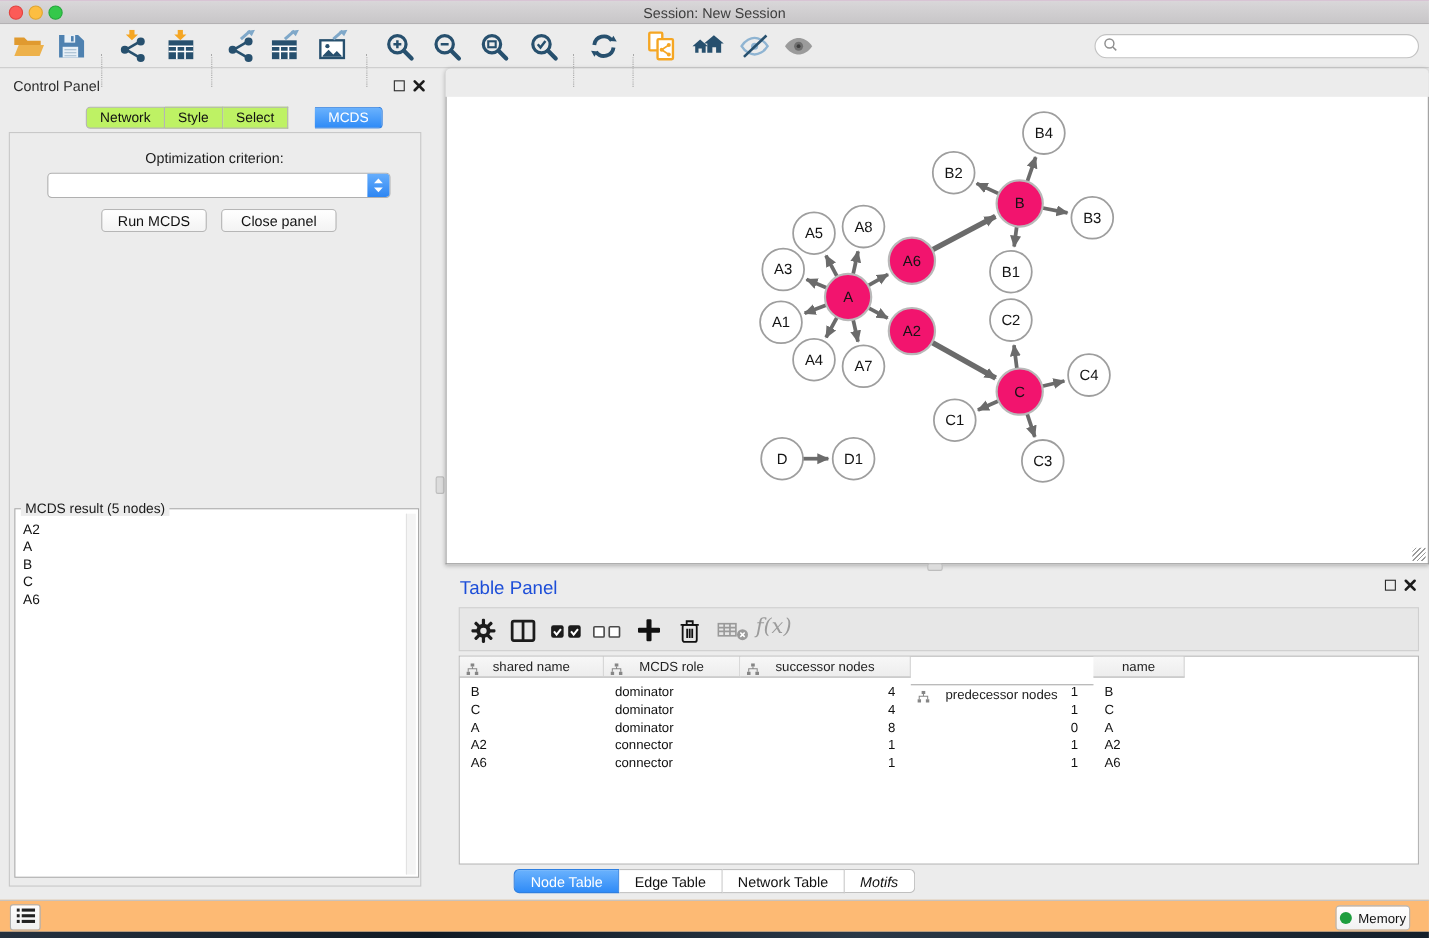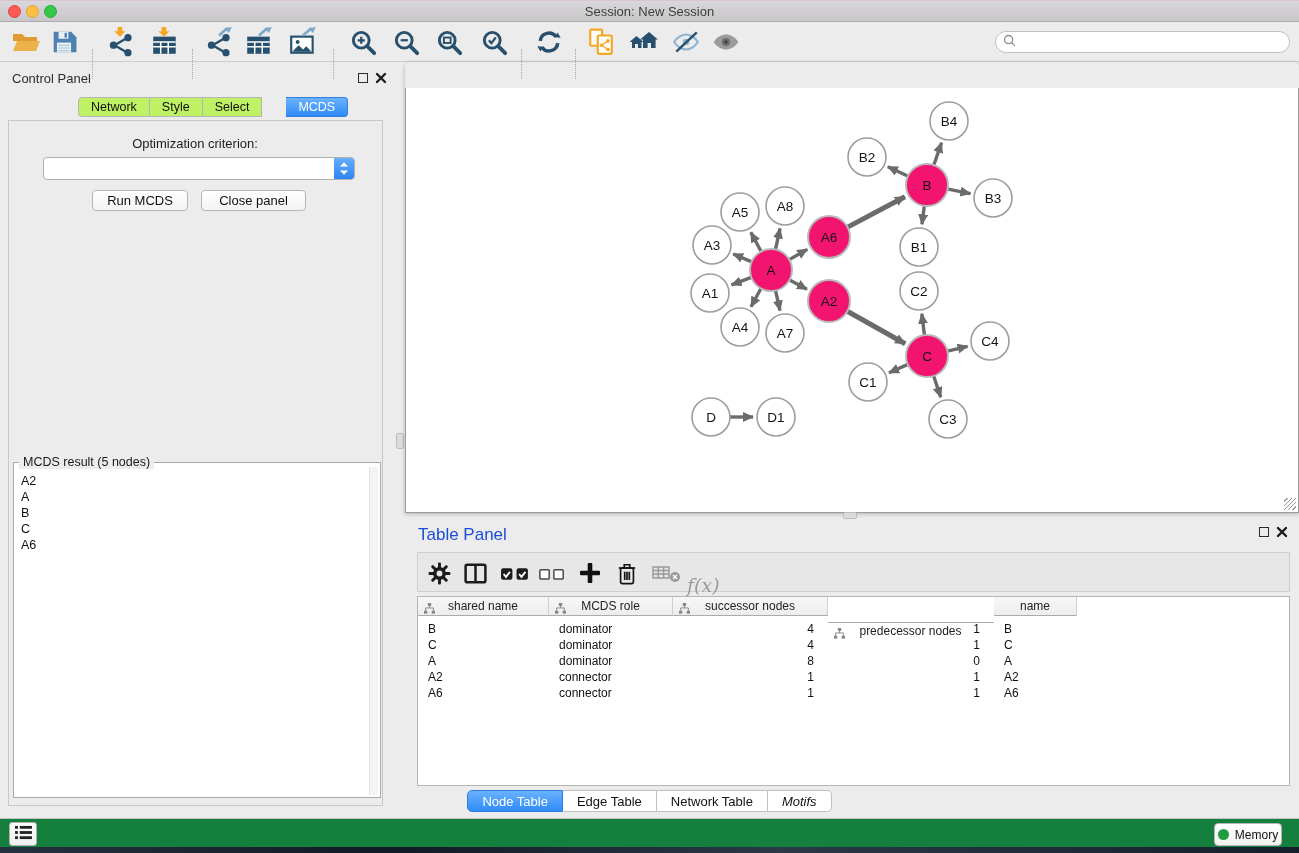--- a/index.html
+++ b/index.html
@@ -65,21 +65,21 @@
   .trow { position:absolute; left:0; display:flex; height:16px; }
   .td { font-size:12px; line-height:16px; color:#111; padding:0 14px 0 10px; white-space:nowrap; }
   .td.right { text-align:right; }
   .bottom-tabs { left:0px; top:790px; width:1299px; display:flex; justify-content:center; }
   .bseg { background:#fff; border:1px solid #c0c0c0; border-left:none; padding:0 14px; height:22px; line-height:21px; font-size:13px; color:#111; }
   .bseg:first-child { border-left:1px solid #c0c0c0; border-radius:5px 0 0 5px; }
   .bseg:last-child { border-radius:0 5px 5px 0;font-style:italic; }
   .bseg.active { background:linear-gradient(#6ab2fd,#2f8bf7); border-color:#2f7fe0; color:#fff; }
 
   
-  .statusbar { left:0; top:818px; width:1299px; height:29px; background:#15803d; border-top:1px solid #c4c4c4; }
+  .statusbar { left:0; top:818px; width:1299px; height:29px; background:#fdba74; border-top:1px solid #c4c4c4; }
   .sq-btn { left:9px; top:3px; width:28px; height:24px; background:linear-gradient(#fdfdfd,#f0f0f0); border:1px solid #b0b0b0; border-radius:3px; display:flex; align-items:center; justify-content:center; }
   .mem-btn { left:1214px; top:4px; width:68px; height:23px; background:linear-gradient(#ffffff,#f2f2f2); border:1px solid #b6b6b6; border-radius:4px; display:flex; align-items:center; justify-content:center; gap:6px; font-size:12px; color:#111; }
   .mem-dot { width:11px; height:11px; border-radius:50%; background:#1e9e3e; }
   .deskstrip { left:0; top:847px; width:1299px; height:6px; background:linear-gradient(90deg,#25313f,#101a24 30%,#2a3847 60%,#141f2a); }
 </style>
 </head>
 <body>
 
 <div class="abs titlebar">
   <div class="abs tl red" style="left:8px;"></div>
@@ -465,21 +465,21 @@
   <div class="abs tp-btn" style="left:232px; width:34px;">
     <svg width="30" height="22" viewBox="0 0 30 22">
         <g stroke="#9a9a9a" fill="none" stroke-width="1.5">
           <rect x="1" y="5" width="16" height="11"></rect>
           <path d="M1 8.5h16M1 12h16M6.3 5v11M11.6 5v11"></path>
         </g>
         <circle cx="23" cy="15" r="5" fill="#9a9a9a"></circle>
         <path d="M21 13l4 4M25 13l-4 4" stroke="#fff" stroke-width="1.4"></path>
       </svg>
   </div>
-  <div class="abs fx" style="left:269px; top:5px;margin-top:16px;">f(x)</div>
+  <div class="abs fx" style="left:269px; top:5px;">f(x)</div>
 </div>
 
 <div class="abs tablebox">
   <div class="thead" id="table-head">
       <div class="th" style="width: 131px;"><span class="colicon"><svg width="11" height="11" viewBox="0 0 12 12">
             <g fill="#868686">
               <rect x="4.2" y="0" width="3.6" height="3.2"></rect>
               <rect x="0" y="8.4" width="3.6" height="3.2"></rect>
               <rect x="8.4" y="8.4" width="3.6" height="3.2"></rect>
             </g>

